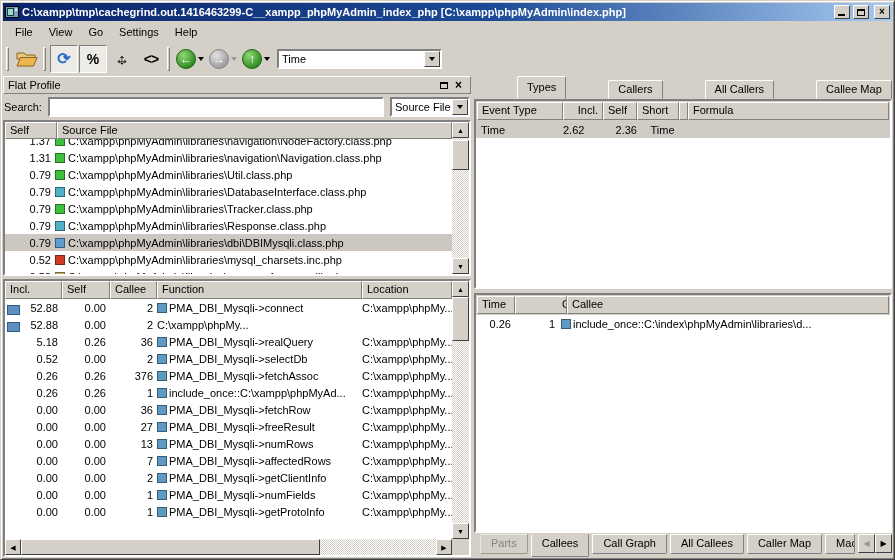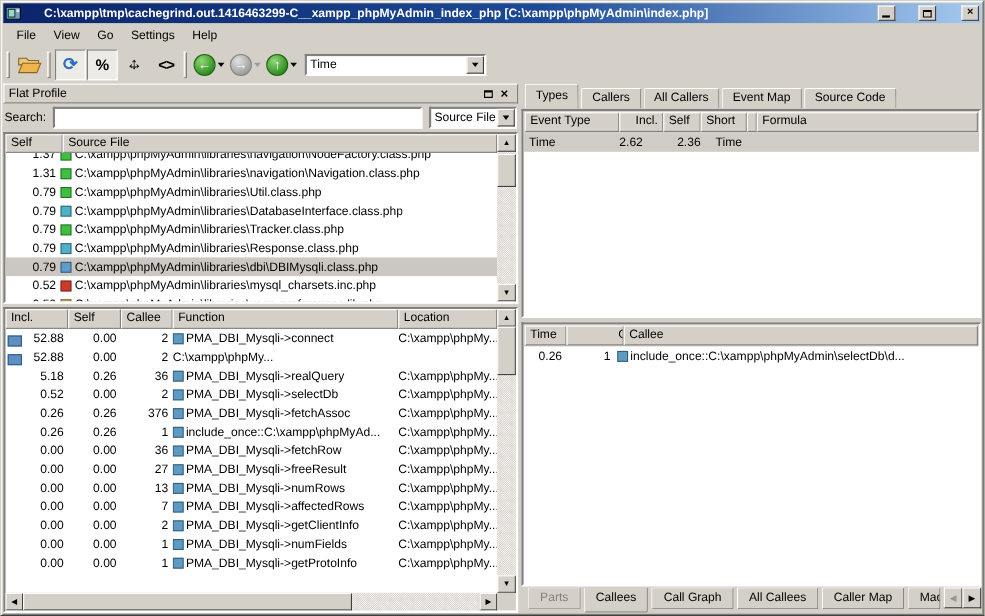--- a/index.html
+++ b/index.html
@@ -6,21 +6,21 @@
   html,body { width:895px; height:560px; }
   body { font-family:"Liberation Sans", sans-serif; font-size:11px; color:#000; background:#d4d0c8; overflow:hidden; }
 
   .window { width:895px; height:560px; background:#d4d0c8;
     border:1px solid; border-color:#d4d0c8 #404040 #404040 #d4d0c8;
     box-shadow: inset 1px 1px 0 #fff, inset -1px -1px 0 #808080;
     display:flex; flex-direction:column; padding:2px; }
 
   
   .titlebar { height:18px; flex-shrink:0; background:linear-gradient(90deg,#0a246a 0%,#1c4a96 55%,#a6caf0 100%);
-    display:flex; align-items:center; padding:0 2px; gap:21px; }
+    display:flex; align-items:center; padding:0 2px; gap:3px; }
   .titlebar .title { color:#fff; font-weight:bold; flex:1; white-space:nowrap; overflow:hidden; }
   .win-btn { width:16px; height:14px; background:#d4d0c8; border:1px solid; border-color:#fff #404040 #404040 #fff;
     display:flex; align-items:center; justify-content:center; flex-shrink:0; position:relative; }
   .win-btn.close { margin-left:2px; font-weight:bold; font-size:10px; line-height:1; }
   .glyph-min { position:absolute; left:3px; bottom:2px; width:7px; height:2px; background:#000; }
   .glyph-max { width:8px; height:7px; border:1px solid #000; border-top:2px solid #000; }
 
   
   .menubar { height:21px; flex-shrink:0; display:flex; align-items:center; padding-left:4px; }
   .menu-item { padding:3px 8px; }
@@ -116,21 +116,21 @@
   .c-func { width:205px; flex-shrink:0; display:flex; align-items:center; overflow:hidden; }
   .fn-ic { width:10px; height:10px; flex-shrink:0; margin-right:2px; border:1px solid rgba(0,0,0,.4); }
   .c-loc { flex:1; overflow:hidden; }
 
   
   .right-panel { flex:1; display:flex; flex-direction:column; min-width:0; min-height:0; }
   .detail-header { height:20px; flex-shrink:0; font-weight:bold; display:flex; align-items:center;
     white-space:nowrap; overflow:hidden; padding:0 2px; }
   .tabbar { height:23px; flex-shrink:0; display:flex; align-items:flex-end; gap:2px; padding-left:3px; }
   .tab { height:19px; padding:2px 9px 0; background:#d4d0c8; border:1px solid; border-color:#fff #808080 #d4d0c8 #fff;
-    border-radius:2px 2px 0 0; white-space:nowrap; }
+    border-radius:2px 2px 0 0; white-space:nowrap;margin-left:40px; }
   .tab.active { height:23px; padding-top:4px; position:relative; z-index:2; }
   .types-area { height:190px; flex-shrink:0; display:flex; flex-direction:column; overflow:hidden; }
   .tt-header { display:flex; height:20px; flex-shrink:0; padding:1px 1px 0; background:#d4d0c8; }
   .tt-header .hcell { height:18px; }
   .h-event { width:86px; } .h-incl { width:40px; text-align:right; } .h-self2 { width:34px; } .h-short { width:42px; }
   .h-thin { width:9px; padding:0; } .h-formula { flex:1; }
   .tt-row { height:17px; display:flex; align-items:center; background:#d0ccc5; white-space:nowrap; }
   .t-event { width:87px; padding-left:5px; } .t-incl { width:40px; text-align:left; }
   .t-self { width:34px; text-align:right; } .t-short { width:51px; text-align:center; } .t-formula { flex:1; }
 
@@ -488,21 +488,21 @@
         </div>
       </div>
     </div>
 
     <div class="right-panel">
 
       <div class="tabbar">
         <span class="tab active">Types</span>
         <span class="tab">Callers</span>
         <span class="tab">All Callers</span>
-        <span class="tab">Event Map</span>
+        <span class="tab">Callee Map</span>
         <span class="tab">Source Code</span>
       </div>
 
       <div class="types-area sunken">
         <div class="tt-header">
           <span class="hcell h-event">Event Type</span>
           <span class="hcell h-incl">Incl.</span>
           <span class="hcell h-self2">Self</span>
           <span class="hcell h-short">Short</span>
           <span class="hcell h-thin"></span>
@@ -521,21 +521,21 @@
         <div class="ct-header">
           <span class="hcell h-time">Time</span>
           <span class="hcell h-count">Count</span>
           <span class="hcell h-callee">Callee</span>
         </div>
         <div class="ct-row">
           <span class="cl-time">0.26</span>
           <span class="cl-count">1</span>
           <span class="cl-callee">
             <span class="fn-ic" id="callee-icon" style="background: rgb(93, 155, 196);"></span>
-            <span>include_once::C:\xampp\phpMyAdmin\selectDb\d...</span>
+            <span>include_once::C:\index\phpMyAdmin\libraries\d...</span>
           </span>
         </div>
       </div>
 
       <div class="bottom-tabbar">
         <span class="btab disabled">Parts</span>
         <span class="btab active">Callees</span>
         <span class="btab">Call Graph</span>
         <span class="btab">All Callees</span>
         <span class="btab">Caller Map</span>

